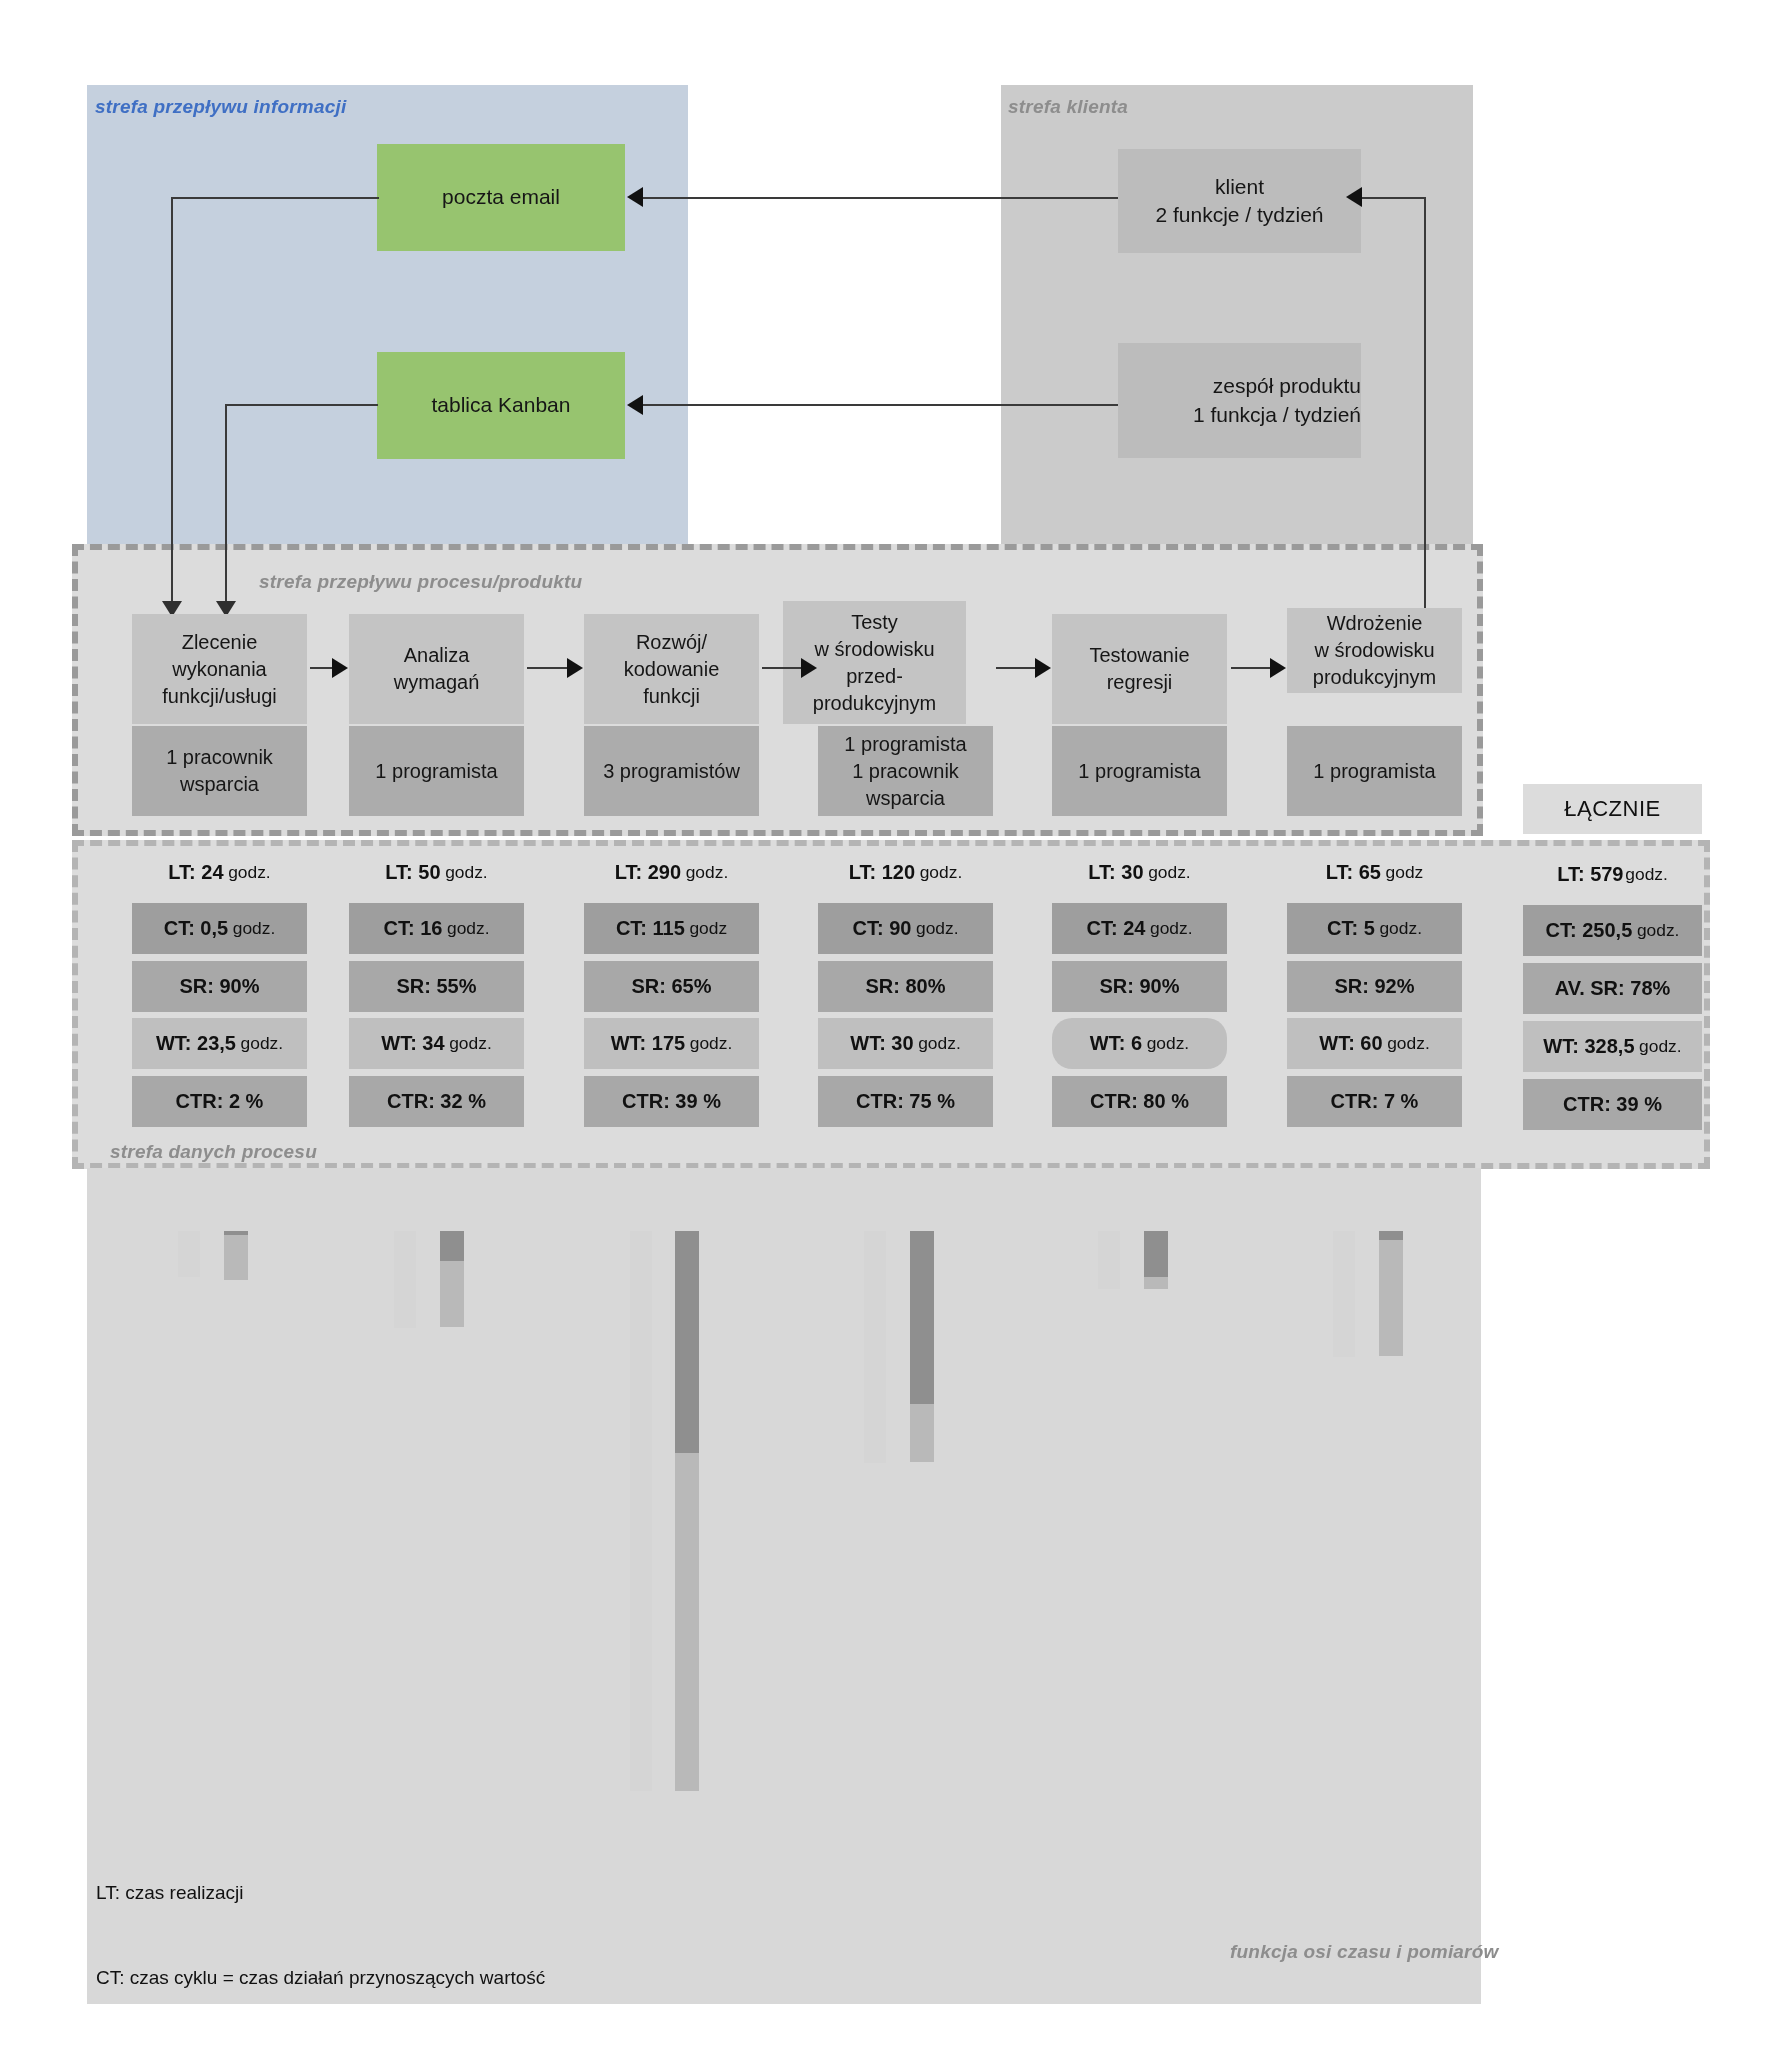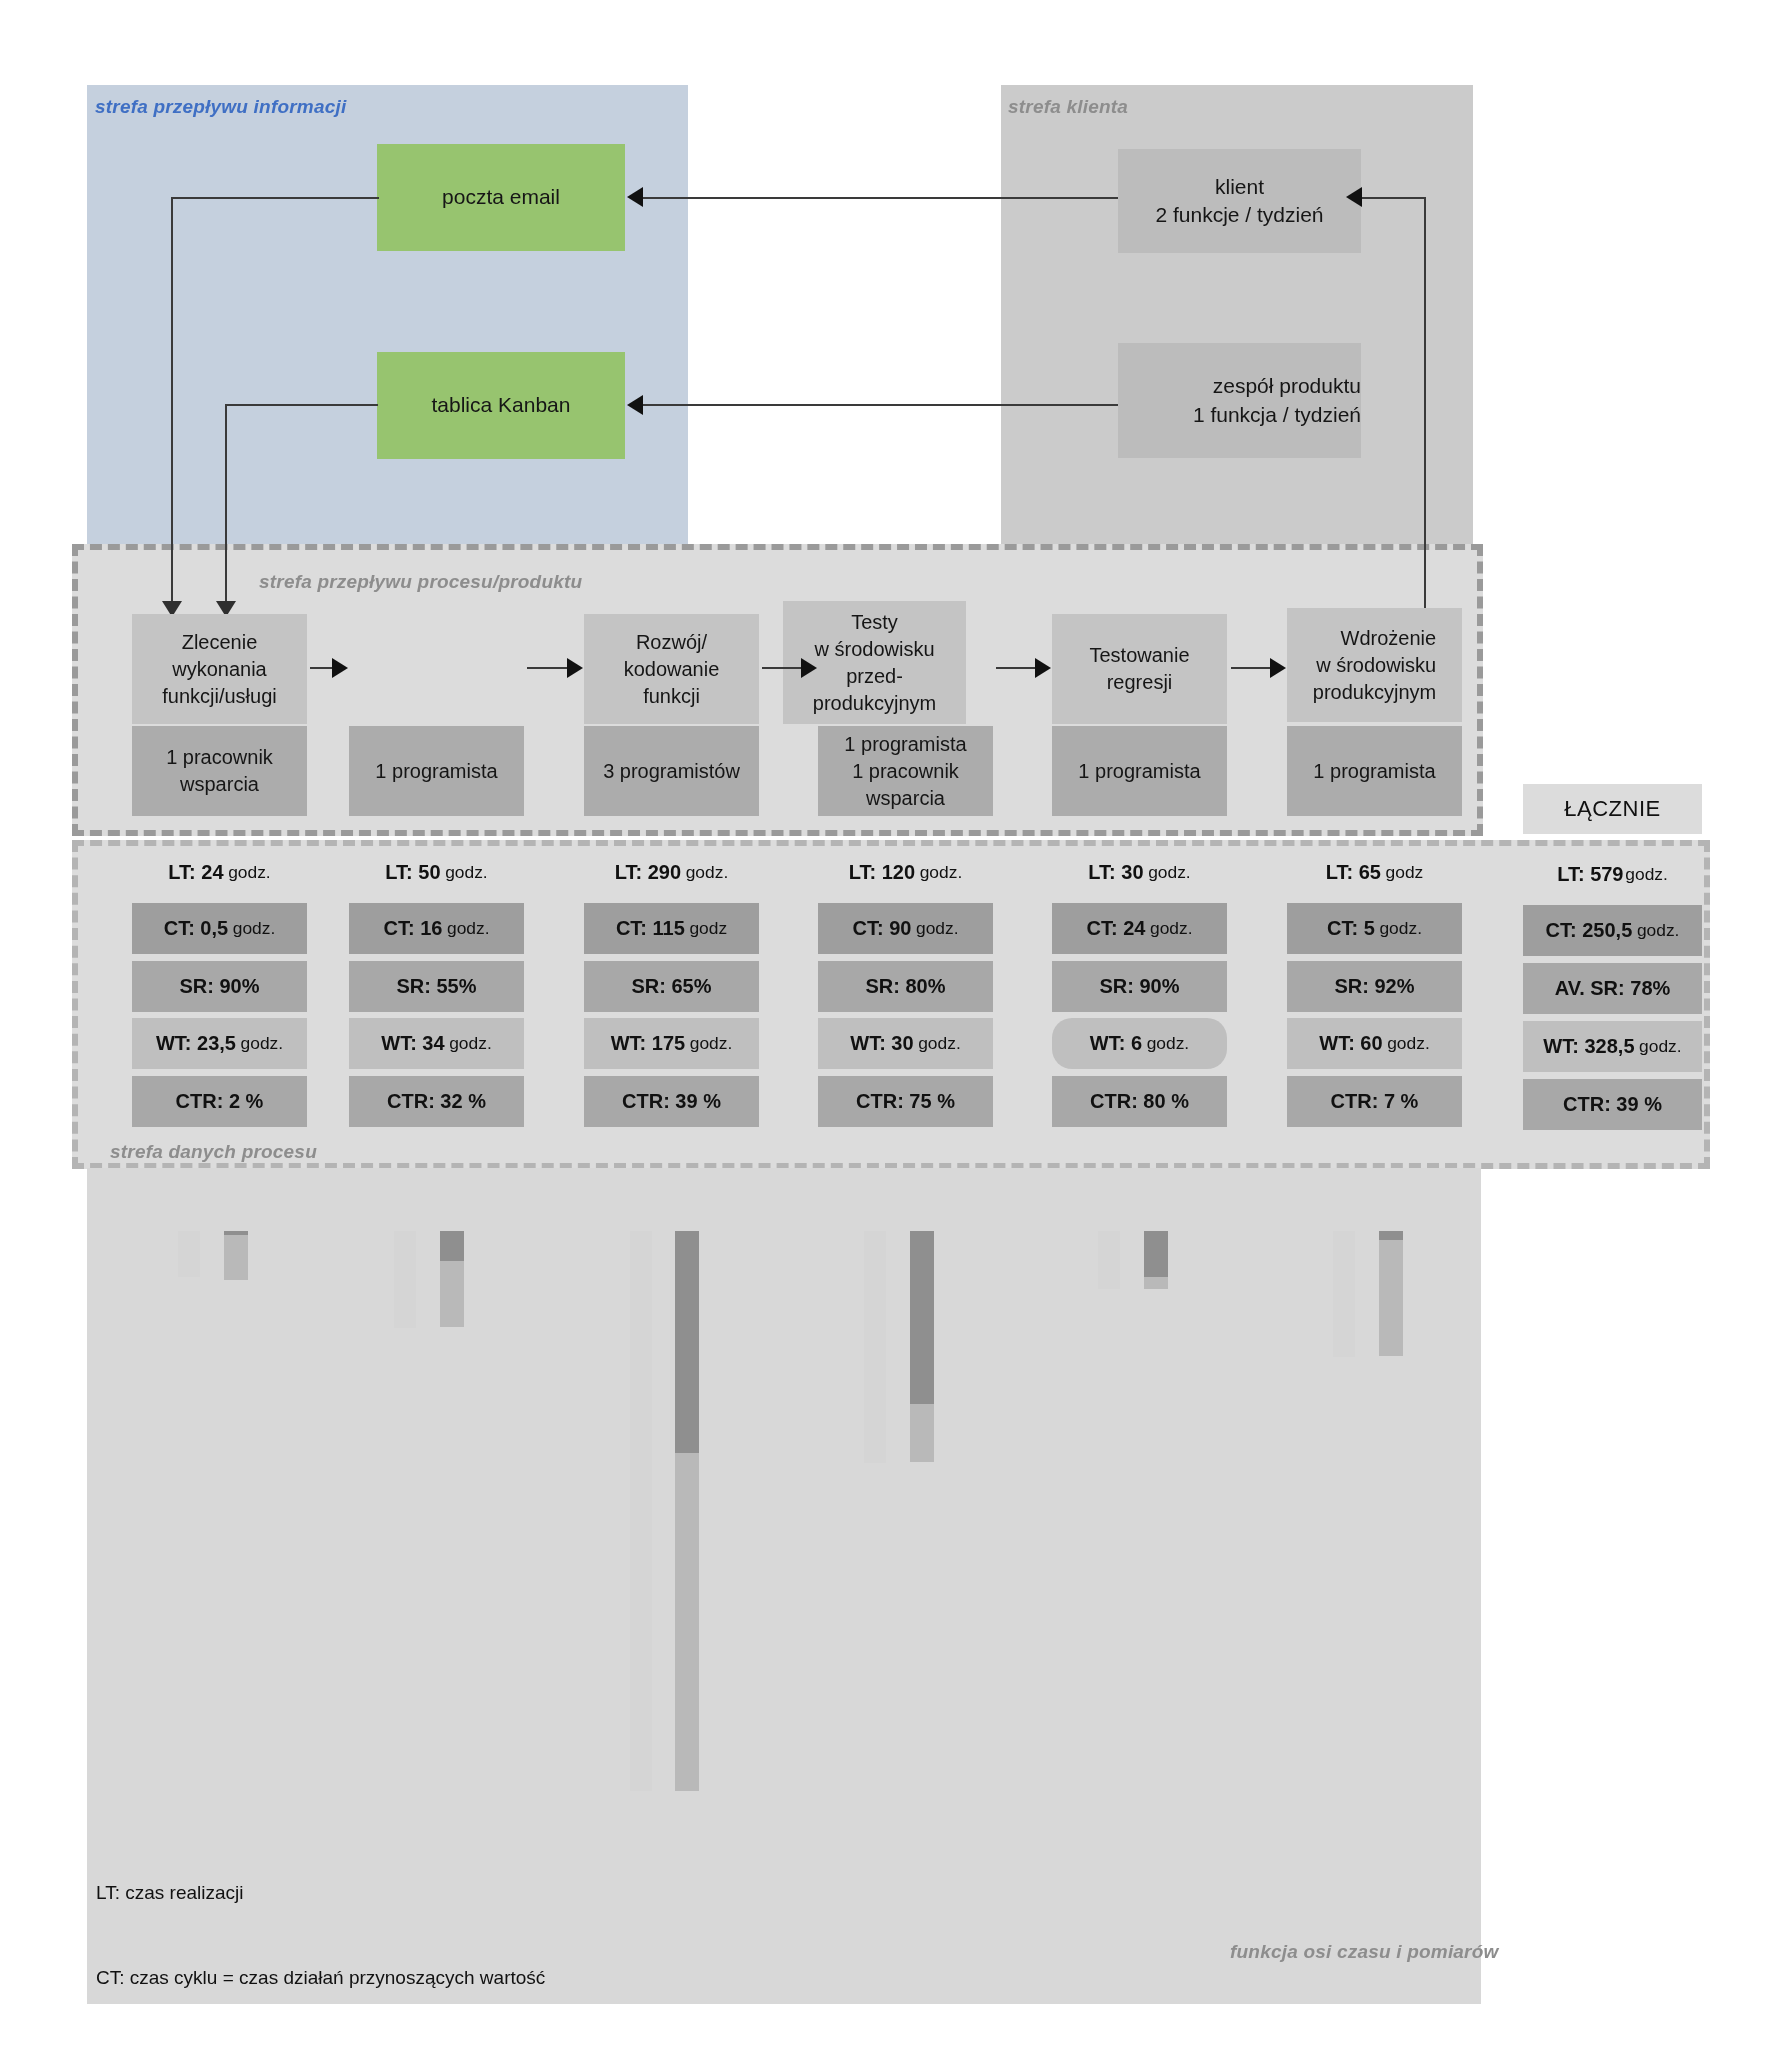--- a/index.html
+++ b/index.html
@@ -103,40 +103,42 @@
   <div class="abs vline" style="left:1424px;top:197px;height:415px;"></div>
   <div class="abs hline" style="left:1361px;top:197px;width:64px;"></div>
   <div class="abs arrow-left" style="left:1346px;top:187px;"></div>
 
   <div class="abs box proc-top" style="left:132px;top:614px;width:175px;height:110px;white-space:pre-line;">Zlecenie
 wykonania
 funkcji/usługi</div>
   <div class="abs box proc-bot" style="left:132px;top:726px;width:175px;height:90px;white-space:pre-line;">1 pracownik
 wsparcia</div>
 
+  <div class="abs box proc-top" style="left:349px;top:614px;width:175px;height:110px;white-space:pre-line;">Analiza
+wymagań</div>
   <div class="abs box proc-bot" style="left:349px;top:726px;width:175px;height:90px;white-space:pre-line;">1 programista</div>
 
   <div class="abs box proc-top" style="left:584px;top:614px;width:175px;height:110px;white-space:pre-line;">Rozwój/
 kodowanie
 funkcji</div>
   <div class="abs box proc-bot" style="left:584px;top:726px;width:175px;height:90px;white-space:pre-line;">3 programistów</div>
 
   <div class="abs box proc-top" style="left:783px;top:601px;width:183px;height:123px;white-space:pre-line;">Testy
 w środowisku
 przed-
 produkcyjnym</div>
   <div class="abs box proc-bot" style="left:818px;top:726px;width:175px;height:90px;white-space:pre-line;">1 programista
 1 pracownik
 wsparcia</div>
 
   <div class="abs box proc-top" style="left:1052px;top:614px;width:175px;height:110px;white-space:pre-line;">Testowanie
 regresji</div>
   <div class="abs box proc-bot" style="left:1052px;top:726px;width:175px;height:90px;white-space:pre-line;">1 programista</div>
 
-  <div class="abs box proc-top" style="left:1287px;top:608px;width:175px;height:114px;white-space:pre-line;text-align:right;">Wdrożenie
+  <div class="abs box proc-top" style="left:1287px;top:608px;width:175px;height:85px;white-space:pre-line;">Wdrożenie
 w środowisku
 produkcyjnym</div>
   <div class="abs box proc-bot" style="left:1287px;top:726px;width:175px;height:90px;white-space:pre-line;">1 programista</div>
 
   <div class="abs hline" style="left:310px;top:667px;width:22px;"></div>
   <div class="abs arrow-right" style="left:332px;top:658px;"></div>
 
   <div class="abs hline" style="left:527px;top:667px;width:40px;"></div>
   <div class="abs arrow-right" style="left:567px;top:658px;"></div>
 

